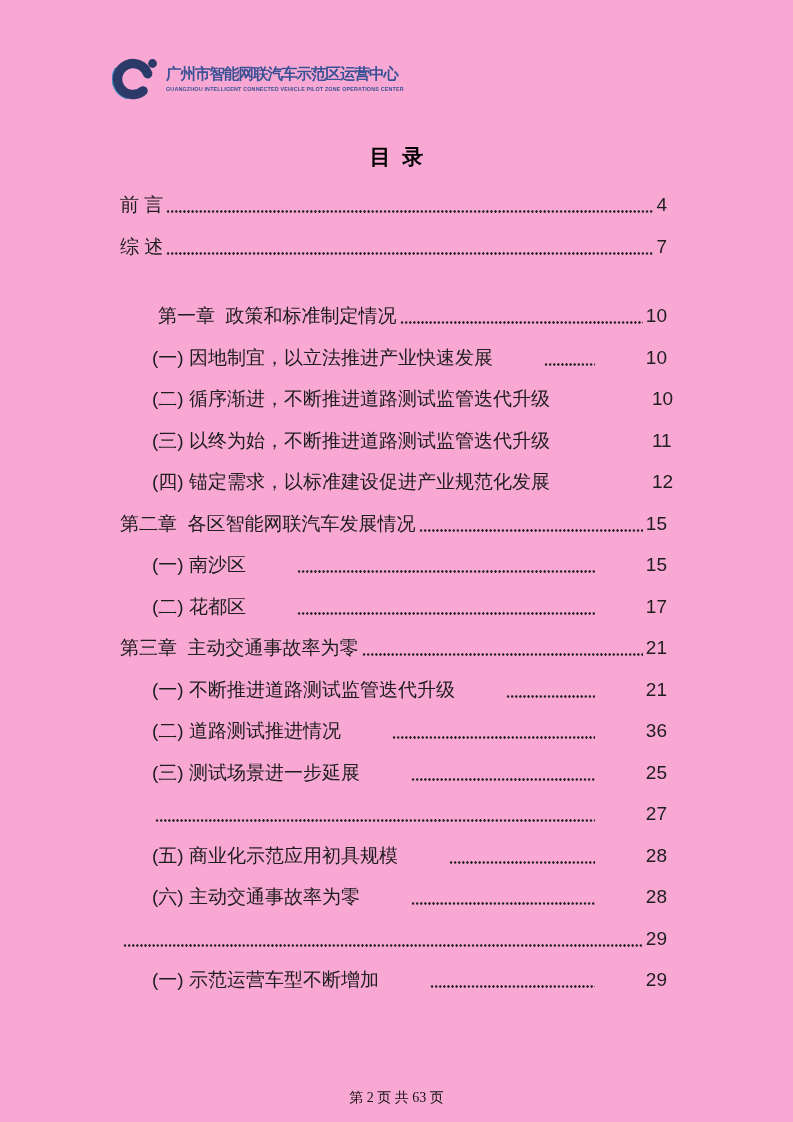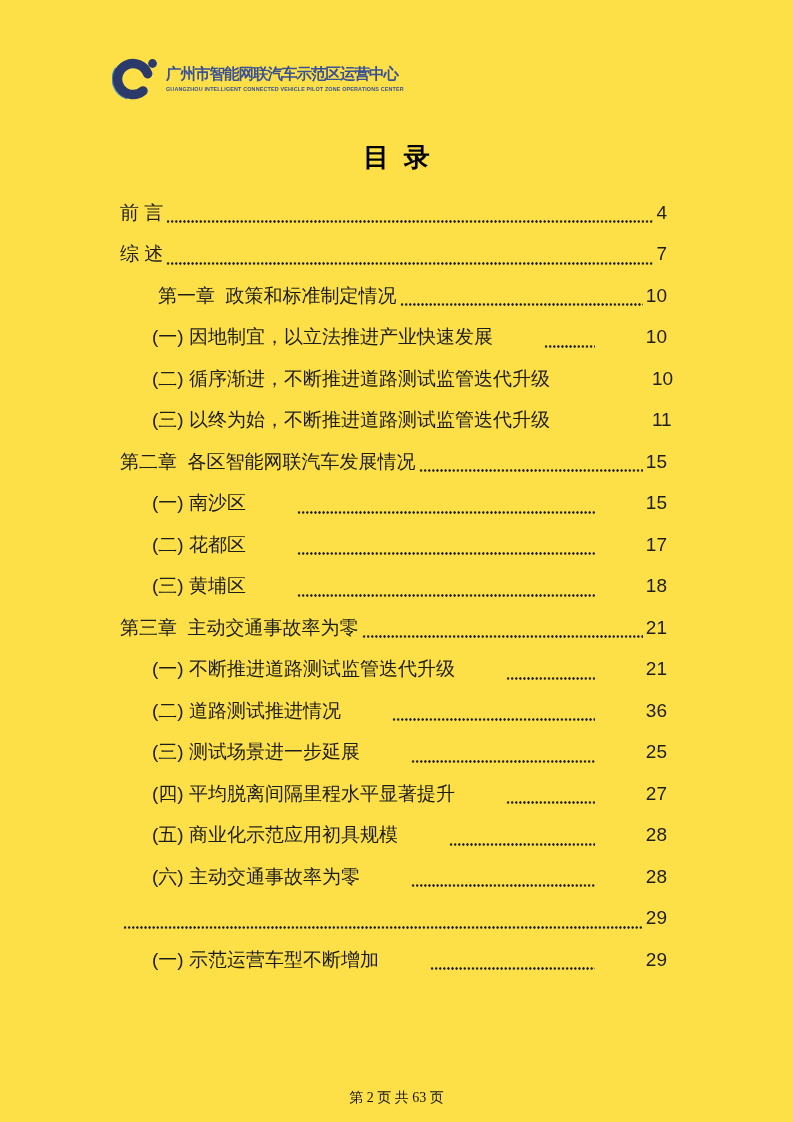--- a/index.html
+++ b/index.html
@@ -3,21 +3,21 @@
 <meta charset="utf-8">
 <style>
   :root{
     --navy:#2c3a6a;
     --accent-blue:#4a8fc4;
     --text-blue:#3a5295;
   }
   html,body{margin:0;padding:0;background:#ffffff;}
   body{font-family:"Liberation Sans", sans-serif;}
   .page{
-    position:relative;width:793px;height:1122px;background:#fde047;overflow:hidden;
+    position:relative;width:793px;height:1122px;background:#f9a8d4;overflow:hidden;
   }
 
   
   .logo{position:absolute;left:112px;top:52px;display:flex;align-items:flex-start;}
   .logo-icon{width:48px;height:48px;flex:0 0 auto;}
   .logo-icon .c-ring{stroke:var(--navy);}
   .logo-icon .i-dot{fill:var(--navy);}
   .logo-icon .swoosh{stroke:var(--accent-blue);}
   .logo-text{margin-left:6px;padding-top:12px;}
   .logo-zh{
@@ -25,31 +25,31 @@
     letter-spacing:-1px;white-space:nowrap;line-height:19px;
   }
   .logo-en{
     font-size:5.4px;font-weight:600;color:var(--text-blue);
     letter-spacing:0.16px;white-space:nowrap;margin-top:3px;line-height:6px;
   }
 
   
   .doc-title{
     position:absolute;top:141px;left:0;width:100%;text-align:center;
-    font-size:26px;line-height:32px;font-weight:bold;color:#000;
+    font-size:21px;line-height:32px;font-weight:bold;color:#000;
     white-space:pre;
   }
 
   
   .toc{position:absolute;left:120px;top:192px;width:547px;}
   .toc-row{
-    height:41.5px;display:flex;align-items:center;
+    height:41.5px;display:flex;align-items:flex-start;
     font-size:19px;line-height:26px;color:#1d1d1d;cursor:pointer;
   }
-  .toc-row.indent-1{padding-left:38px;}
+  .toc-row.indent-1{padding-left:38px;margin-top:28px;}
   .toc-row.indent-2{padding-left:32px;gap:48px;}
   .toc-text{white-space:pre;flex:0 0 auto;}
   .toc-dots{
     flex:1 1 auto;height:21px;margin:0 1px 0 3px;
     background-image:radial-gradient(circle, #222 1.05px, transparent 1.4px);
     background-size:4.1px 3px;
     background-repeat:repeat-x;
     background-position:left bottom;
   }
   .toc-page{white-space:pre;flex:0 0 auto;padding-left:2px;}
@@ -108,39 +108,39 @@
       <div class="toc-row indent-2">
         <span class="toc-text">(二) 循序渐进，不断推进道路测试监管迭代升级</span>
         <span class="toc-dots"></span>
         <span class="toc-page">10</span>
       </div>
       <div class="toc-row indent-2">
         <span class="toc-text">(三) 以终为始，不断推进道路测试监管迭代升级</span>
         <span class="toc-dots"></span>
         <span class="toc-page">11</span>
       </div>
+      <div class="toc-row indent-2">
+        <span class="toc-text">(四) 锚定需求，以标准建设促进产业规范化发展</span>
+        <span class="toc-dots"></span>
+        <span class="toc-page">12</span>
+      </div>
       <div class="toc-row indent-0">
         <span class="toc-text">第二章  各区智能网联汽车发展情况</span>
         <span class="toc-dots"></span>
         <span class="toc-page">15</span>
       </div>
       <div class="toc-row indent-2">
         <span class="toc-text">(一) 南沙区</span>
         <span class="toc-dots"></span>
         <span class="toc-page">15</span>
       </div>
       <div class="toc-row indent-2">
         <span class="toc-text">(二) 花都区</span>
         <span class="toc-dots"></span>
         <span class="toc-page">17</span>
-      </div>
-      <div class="toc-row indent-2">
-        <span class="toc-text">(三) 黄埔区</span>
-        <span class="toc-dots"></span>
-        <span class="toc-page">18</span>
       </div>
       <div class="toc-row indent-0">
         <span class="toc-text">第三章  主动交通事故率为零</span>
         <span class="toc-dots"></span>
         <span class="toc-page">21</span>
       </div>
       <div class="toc-row indent-2">
         <span class="toc-text">(一) 不断推进道路测试监管迭代升级</span>
         <span class="toc-dots"></span>
         <span class="toc-page">21</span>
@@ -149,21 +149,20 @@
         <span class="toc-text">(二) 道路测试推进情况</span>
         <span class="toc-dots"></span>
         <span class="toc-page">36</span>
       </div>
       <div class="toc-row indent-2">
         <span class="toc-text">(三) 测试场景进一步延展</span>
         <span class="toc-dots"></span>
         <span class="toc-page">25</span>
       </div>
       <div class="toc-row indent-2">
-        <span class="toc-text">(四) 平均脱离间隔里程水平显著提升</span>
         <span class="toc-dots"></span>
         <span class="toc-page">27</span>
       </div>
       <div class="toc-row indent-2">
         <span class="toc-text">(五) 商业化示范应用初具规模</span>
         <span class="toc-dots"></span>
         <span class="toc-page">28</span>
       </div>
       <div class="toc-row indent-2">
         <span class="toc-text">(六) 主动交通事故率为零</span>

